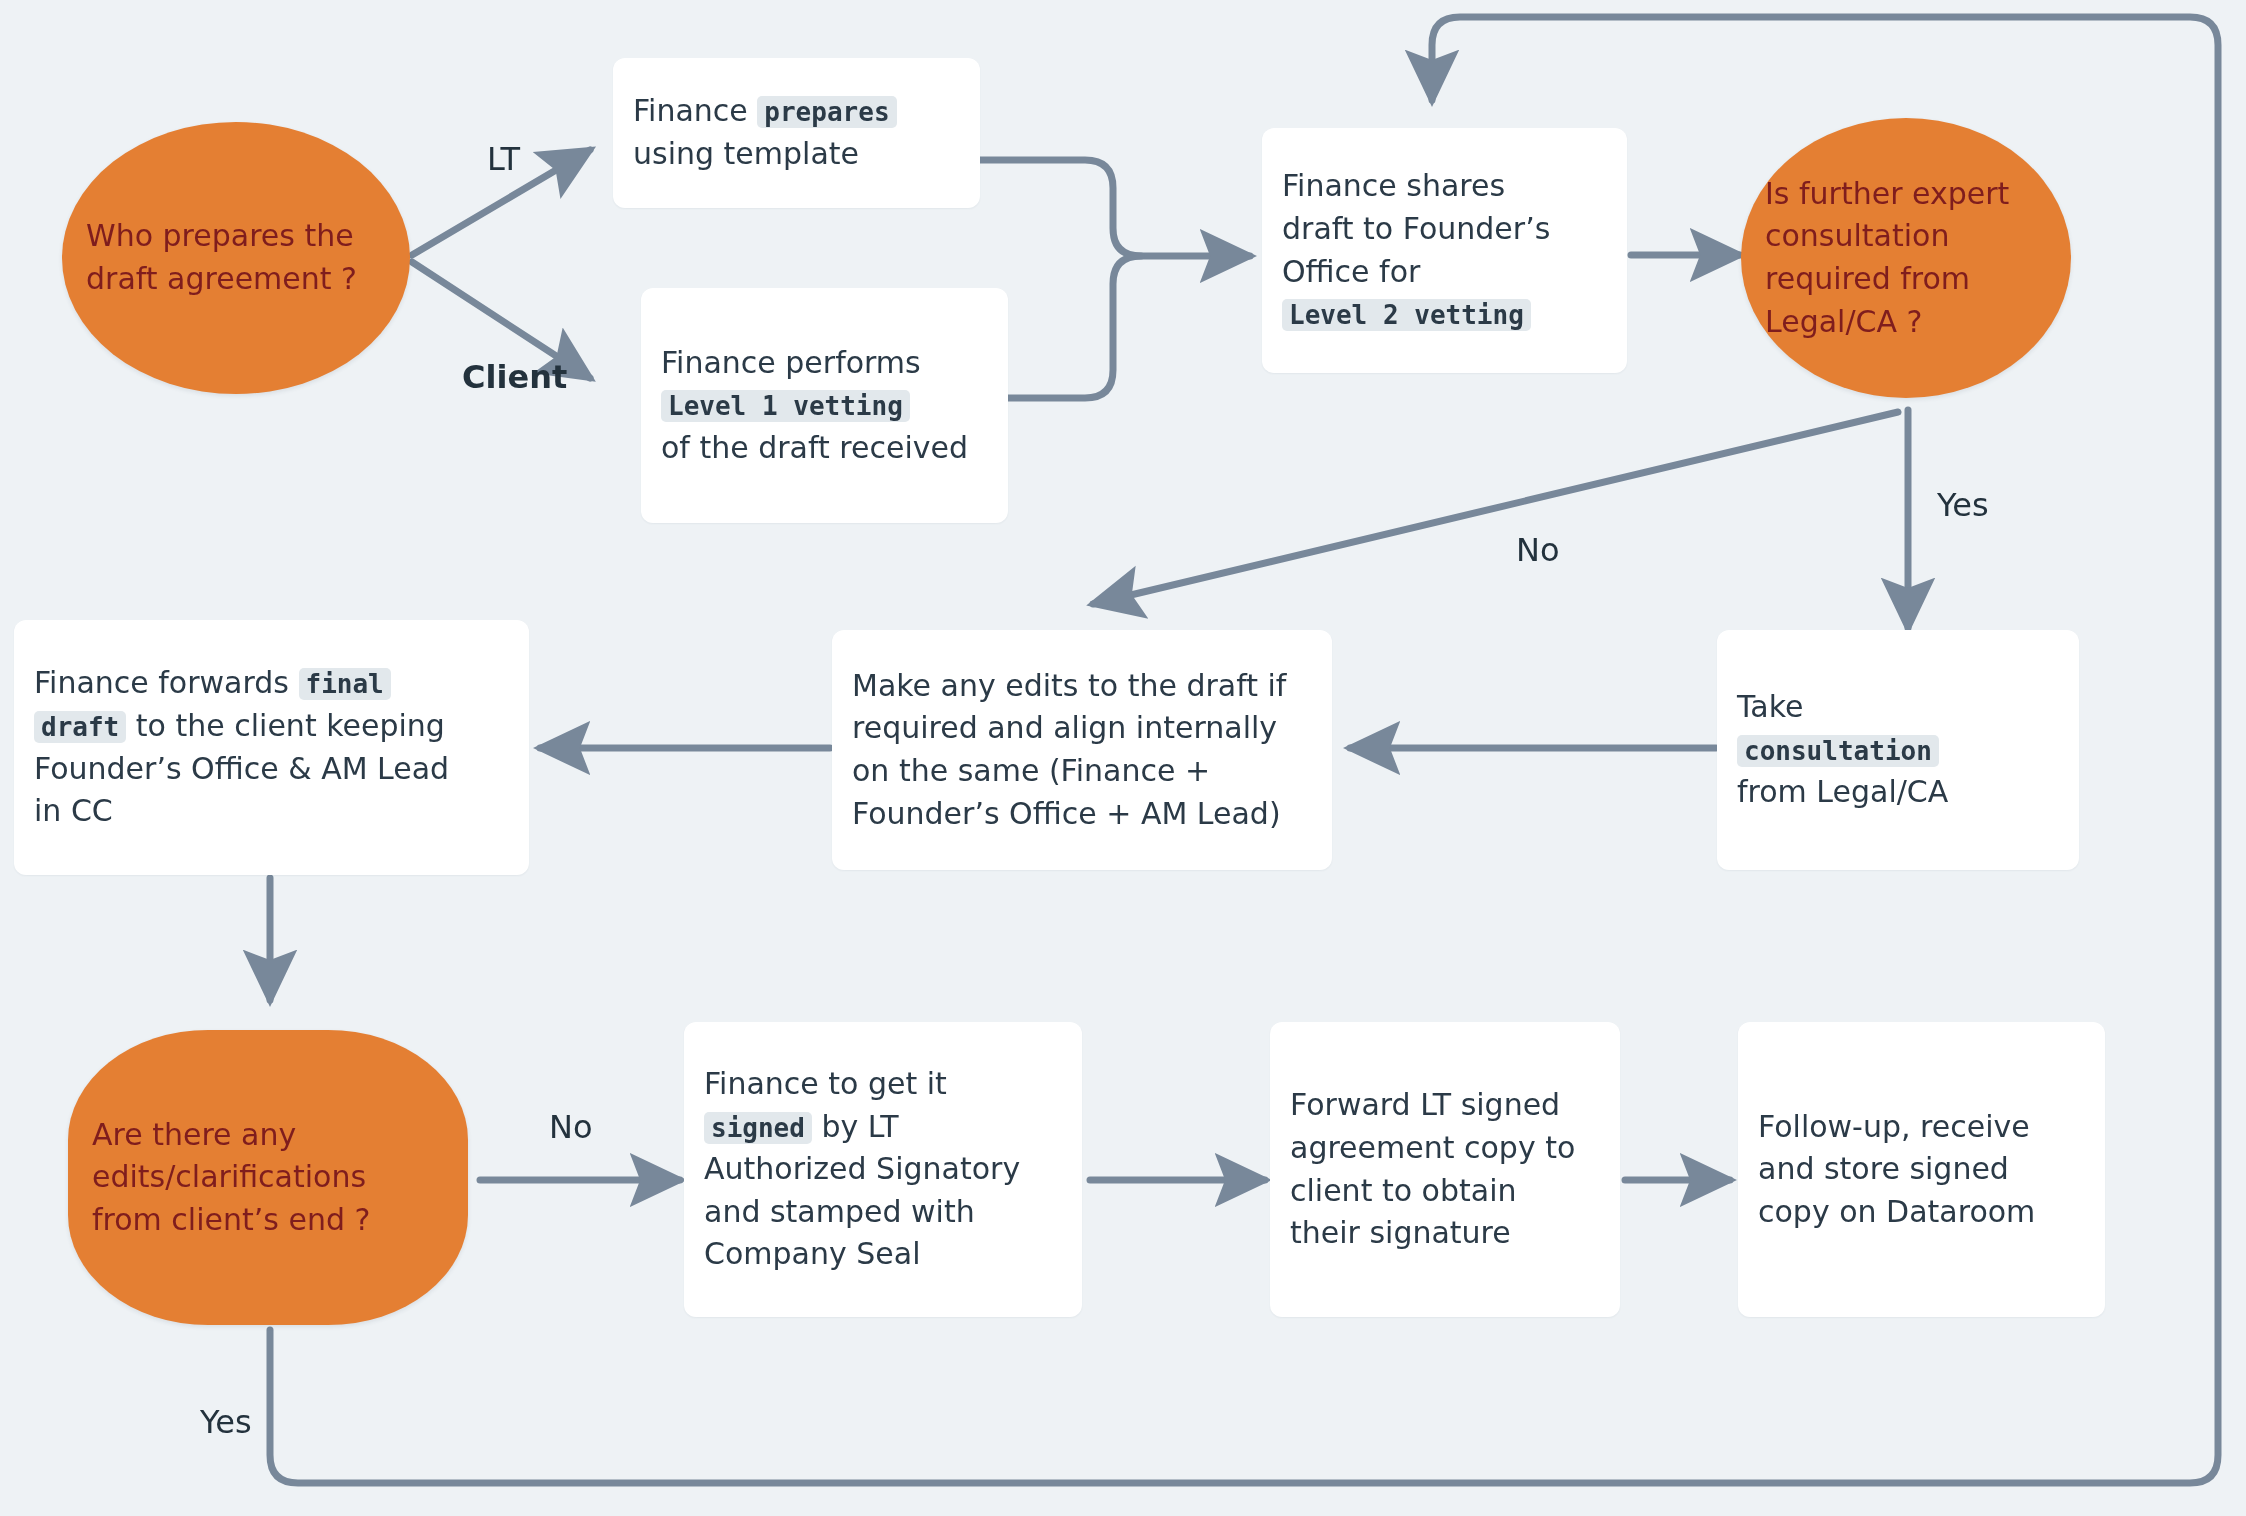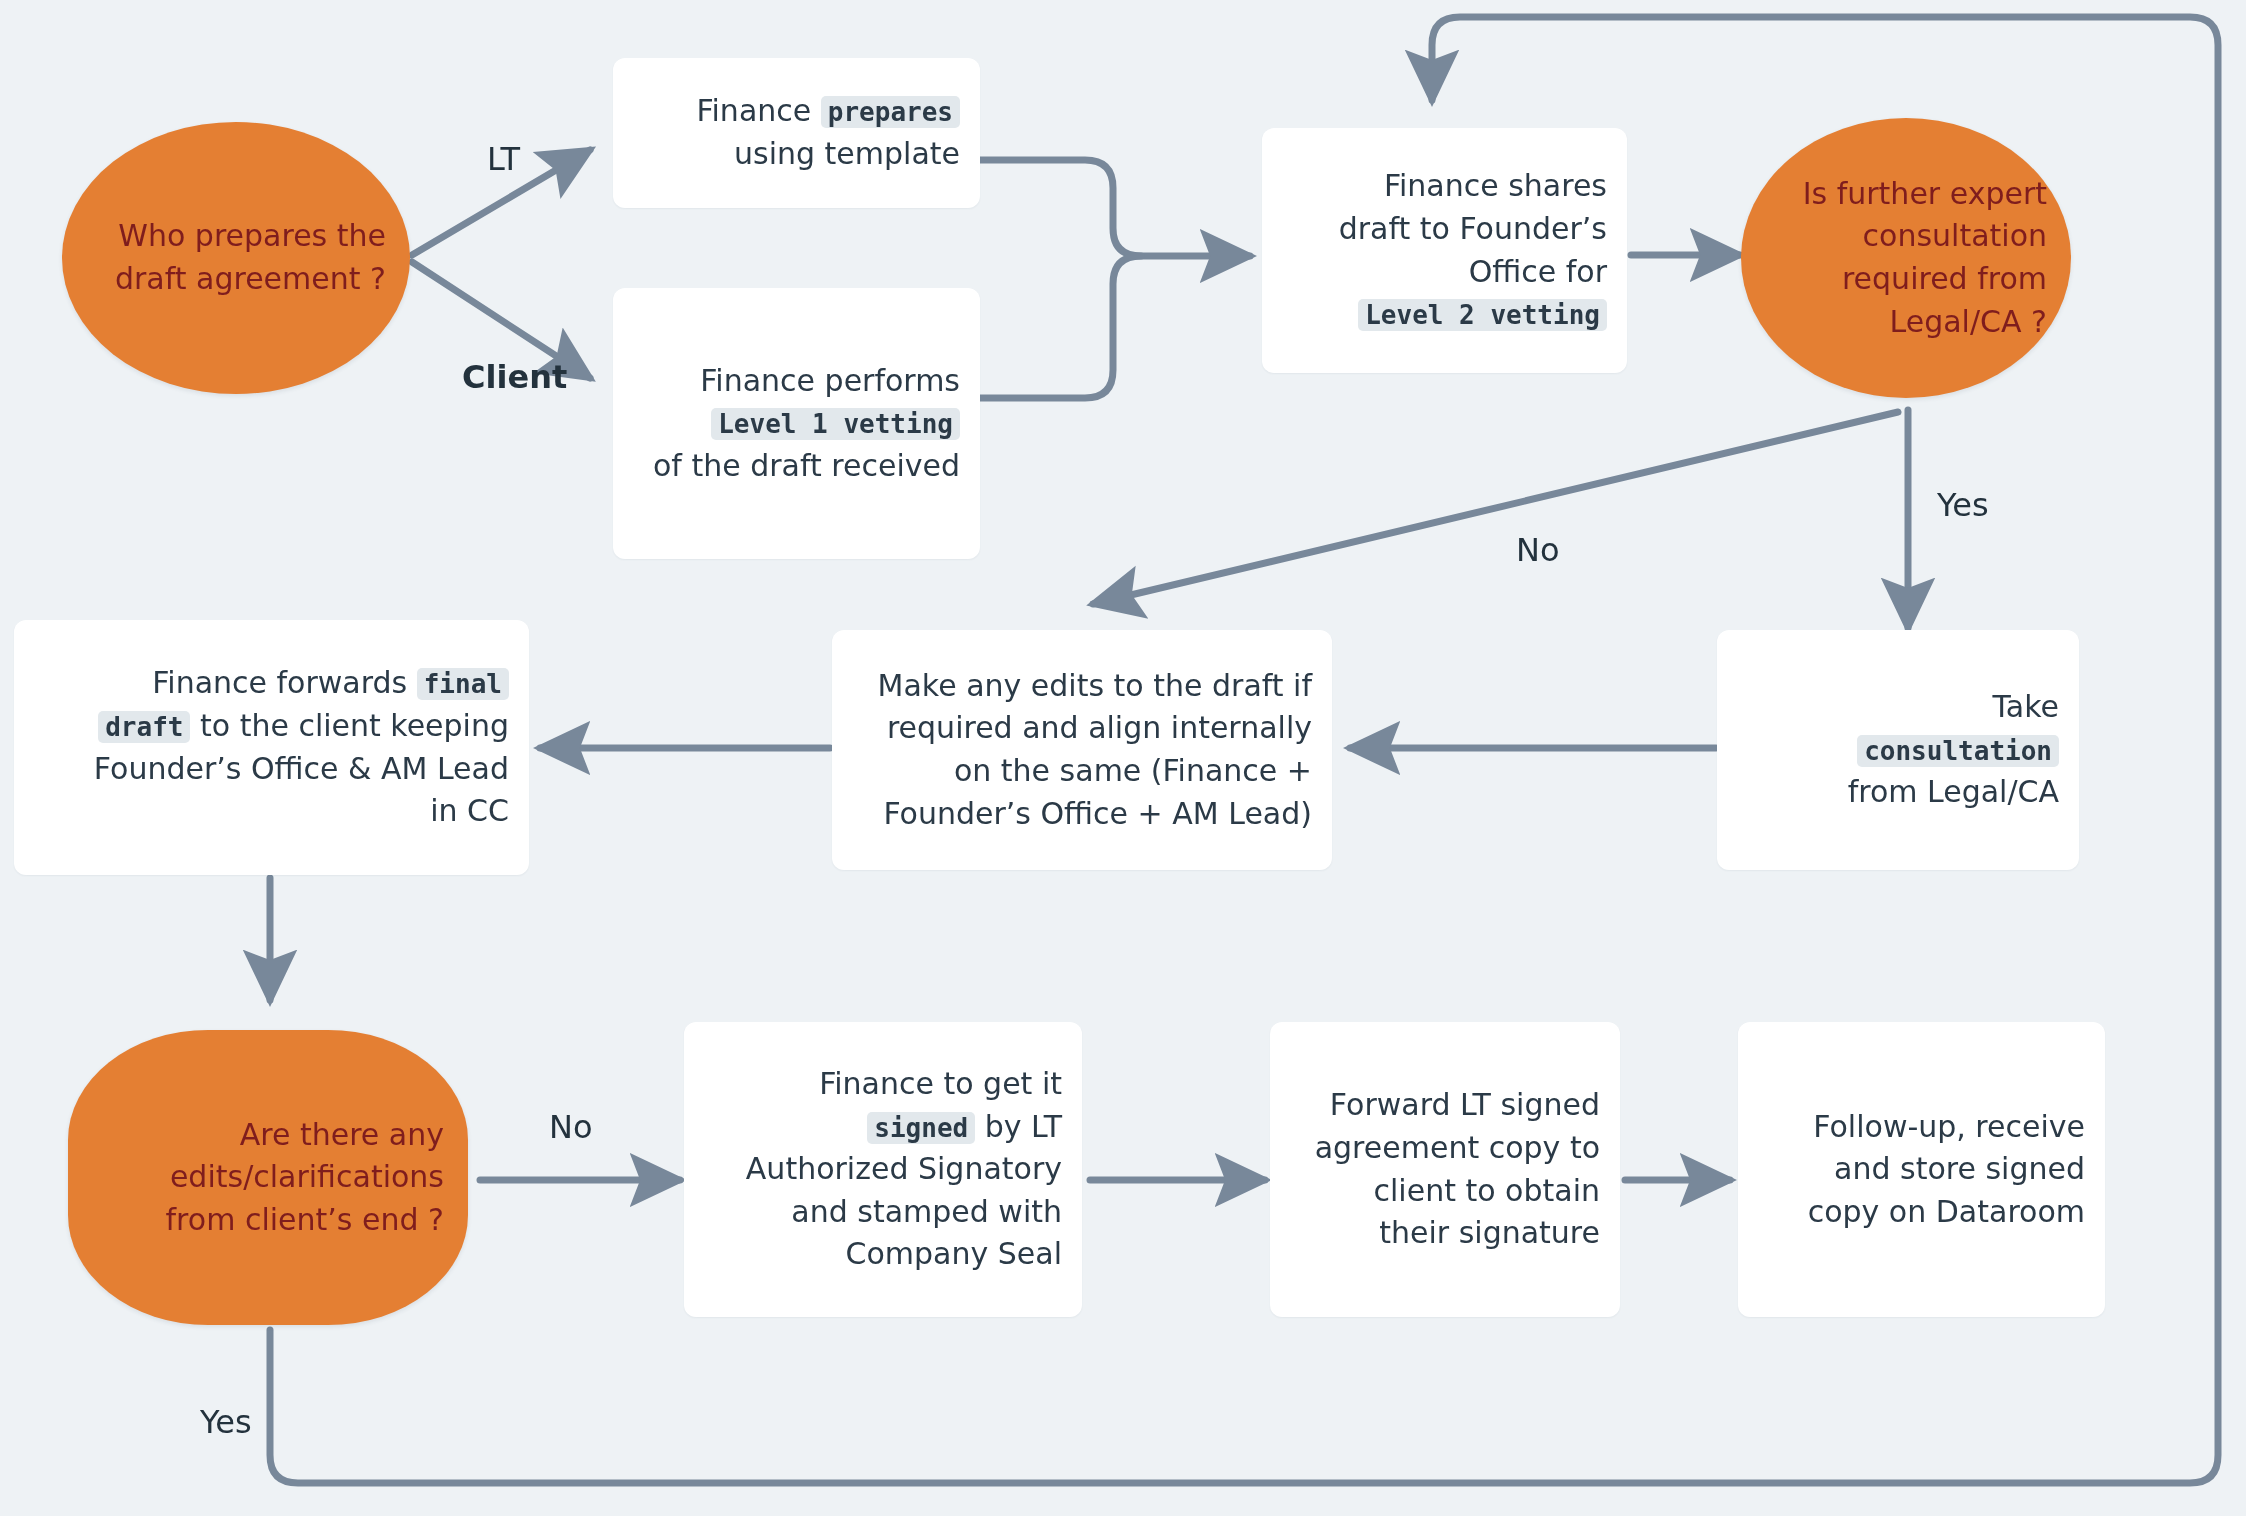--- a/index.html
+++ b/index.html
@@ -21,21 +21,21 @@
     width: 2246px;
     height: 1516px;
     pointer-events: none;
   }
   .node {
     position: absolute;
     box-sizing: border-box;
     display: flex;
     align-items: center;
     justify-content: center;
-    text-align: right;
+    text-align: left;
   }
   .box {
     background: #ffffff;
     border-radius: 12px;
     color: #2b3a47;
     font-size: 30px;
     line-height: 1.42;
     padding: 14px 20px;
     box-shadow: 0 1px 2px rgba(40,60,80,0.06);
   }
@@ -120,21 +120,21 @@
 
   <div class="node box" style="left:613px; top:58px; width:367px; height:150px;">
     <div class="inner">
       <div>
         <span>Finance </span><code class="kw">prepares</code>
       </div>
       <div>using template</div>
     </div>
   </div>
 
-  <div class="node box" style="left:613px; top:288px; width:367px; height:271px;">
+  <div class="node box" style="left:641px; top:288px; width:367px; height:235px;">
     <div class="inner">
       <div>Finance performs</div>
       <div>
         <code class="kw">Level 1 vetting</code>
       </div>
       <div>of the draft received</div>
     </div>
   </div>
 
   <div class="node box" style="left:1262px; top:128px; width:365px; height:245px;">

